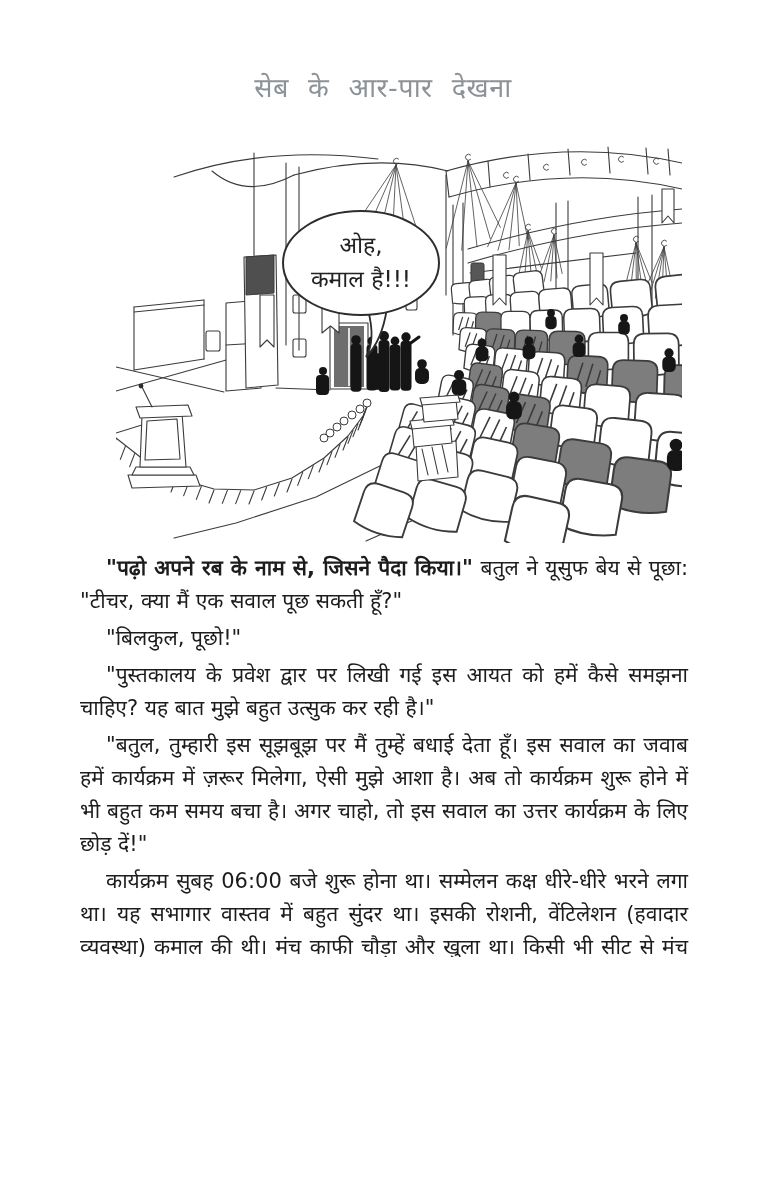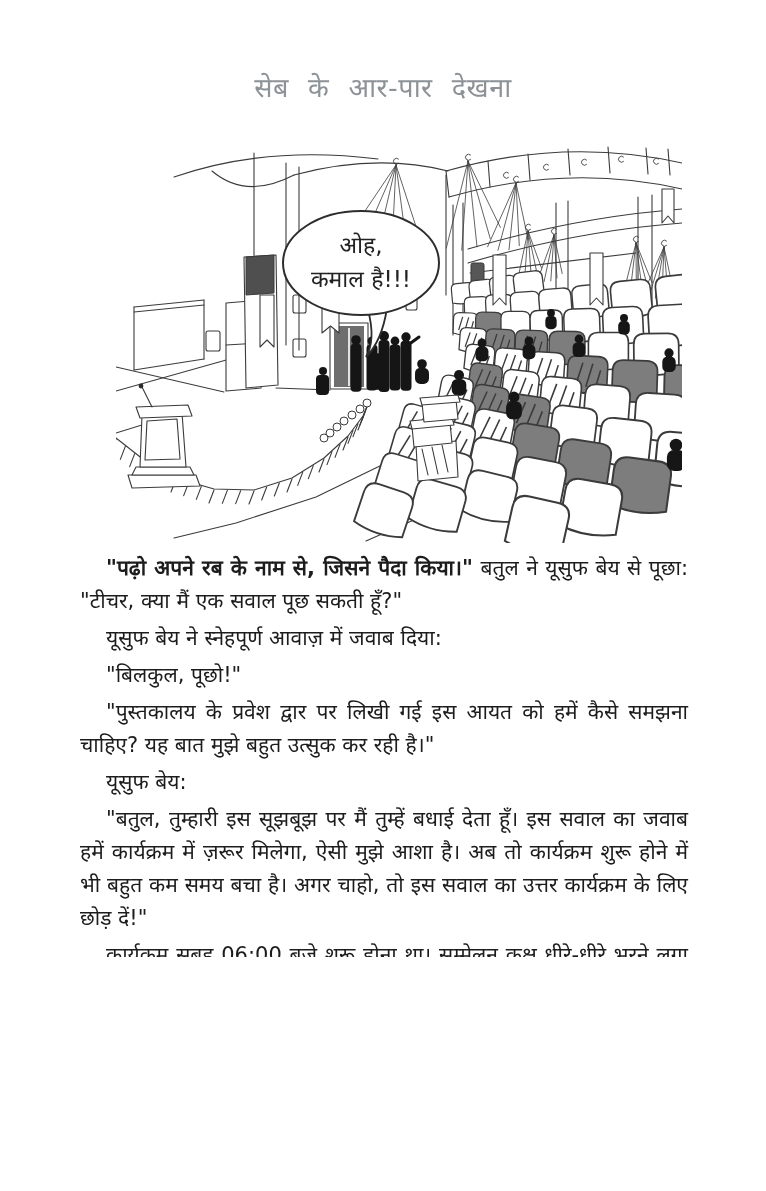--- a/index.html
+++ b/index.html
@@ -328,22 +328,20 @@
         <path d="M 252 165 Q 260 195 250 212 Q 266 196 271 163 Z" fill="#ffffff" stroke="#2d2d2d" stroke-width="1.8"></path>
         <ellipse cx="245" cy="118" rx="78" ry="52" fill="#ffffff" stroke="#2d2d2d" stroke-width="2"></ellipse>
         <text class="bubble-text" x="245" y="108" text-anchor="middle">ओह,</text>
         <text class="bubble-text" x="245" y="142" text-anchor="middle">कमाल है!!!</text>
       </g>
     </svg>
   </div>
 
   <div class="bodytext">
     <p><b>"पढ़ो अपने रब के नाम से, जिसने पैदा किया।"</b><span> बतुल ने यूसुफ बेय से पूछा: "टीचर, क्या मैं एक सवाल पूछ सकती हूँ?"</span></p>
-    <p>यूसुफ बेय ने स्नेहपूर्ण आवाज़ में जवाब दिया:</p>
     <p>"बिलकुल, पूछो!"</p>
     <p>"पुस्तकालय के प्रवेश द्वार पर लिखी गई इस आयत को हमें कैसे समझना चाहिए? यह बात मुझे बहुत उत्सुक कर रही है।"</p>
-    <p>यूसुफ बेय:</p>
     <p>"बतुल, तुम्हारी इस सूझबूझ पर मैं तुम्हें बधाई देता हूँ। इस सवाल का जवाब हमें कार्यक्रम में ज़रूर मिलेगा, ऐसी मुझे आशा है। अब तो कार्यक्रम शुरू होने में भी बहुत कम समय बचा है। अगर चाहो, तो इस सवाल का उत्तर कार्यक्रम के लिए छोड़ दें!"</p>
     <p>कार्यक्रम सुबह 06:00 बजे शुरू होना था। सम्मेलन कक्ष धीरे-धीरे भरने लगा था। यह सभागार वास्तव में बहुत सुंदर था। इसकी रोशनी, वेंटिलेशन (हवादार व्यवस्था) कमाल की थी। मंच काफी चौड़ा और खुला था। किसी भी सीट से मंच और माइक्रोफोन स्टैंड (कुर्सी) स्पष्ट रूप से दिखाई दे रहे थे।</p>
   </div>
 
   <div class="folio">• 60 •</div>
 </div>
 
 </body></html>

